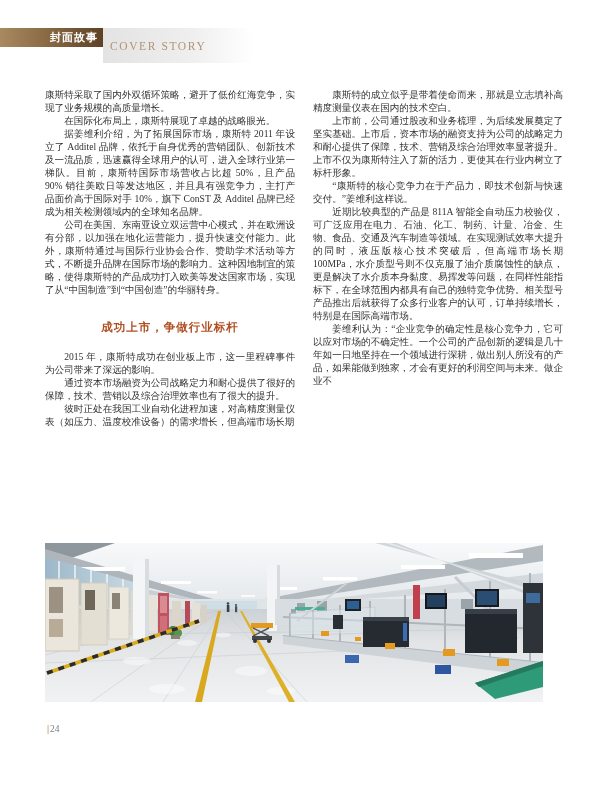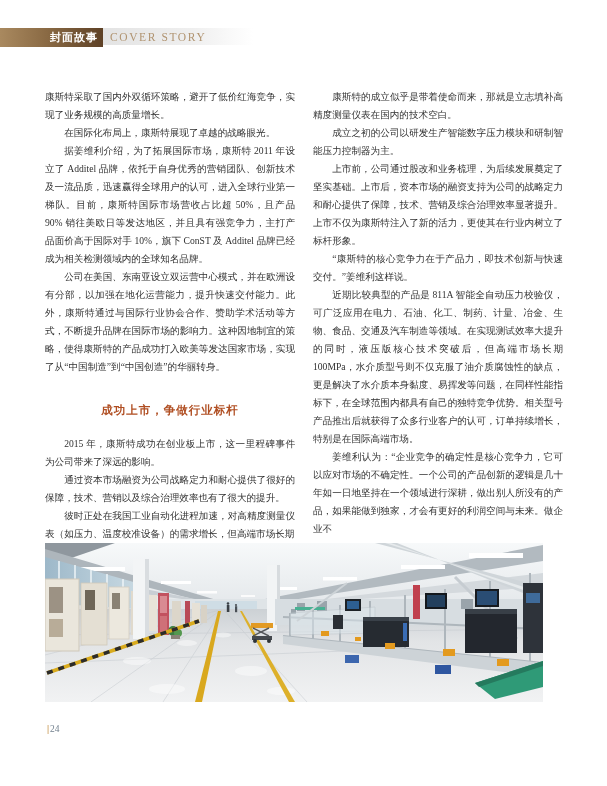--- a/index.html
+++ b/index.html
@@ -10,28 +10,28 @@
   
   .header-bar{position:absolute;top:28px;left:0;height:19px;display:flex;}
   .header-tag{
     width:103px;height:19px;box-sizing:border-box;
     background:linear-gradient(90deg,#a9895f 0%,#8a6a44 45%,#5e4126 100%);
     color:#ffffff;font-size:11px;font-weight:bold;
     display:flex;align-items:center;justify-content:flex-end;padding-right:5px;
     letter-spacing:1px;
   }
   .header-en{
-    width:150px;height:17px;box-sizing:border-box;
+    width:150px;height:35px;box-sizing:border-box;
     background:linear-gradient(90deg,#e3e3e3 0%,#efefef 60%,#ffffff 100%);
     color:#b19471;font-size:11.5px;letter-spacing:1.6px;
     display:flex;align-items:center;padding-left:7px;
   }
   
   .columns{position:absolute;top:88px;left:45px;width:518px;display:flex;gap:18px;}
-  .col{width:250px;color:#313131;font-size:9.6px;line-height:18px;text-align:justify;}
+  .col{width:250px;color:#313131;font-size:9.6px;line-height:13px;text-align:justify;}
   .body-para{margin:0;}
   .body-para.indent{text-indent:2em;}
   .section-heading{
     text-align:center;font-weight:bold;font-size:11.5px;letter-spacing:1px;
     color:#b04e22;margin:25px 0 16px 0;
   }
   
   .photo{position:absolute;left:45px;top:543px;width:498px;height:159px;overflow:hidden;}
   .photo svg{display:block;}
   
@@ -60,21 +60,20 @@
       <div class="section-heading">成功上市，争做行业标杆</div>
       <div>
           <p class="body-para indent">2015 年，康斯特成功在创业板上市，这一里程碑事件为公司带来了深远的影响。</p>
           <p class="body-para indent">通过资本市场融资为公司战略定力和耐心提供了很好的保障，技术、营销以及综合治理效率也有了很大的提升。</p>
           <p class="body-para indent">彼时正处在我国工业自动化进程加速，对高精度测量仪表（如压力、温度校准设备）的需求增长，但高端市场长期</p>
         </div>
     </div>
     <div class="col">
       <div>
           <p class="body-para indent">康斯特的成立似乎是带着使命而来，那就是立志填补高精度测量仪表在国内的技术空白。</p>
-          <p class="body-para indent">成立之初的公司以研发生产智能数字压力模块和研制智能压力控制器为主。</p>
           <p class="body-para indent">上市前，公司通过股改和业务梳理，为后续发展奠定了坚实基础。上市后，资本市场的融资支持为公司的战略定力和耐心提供了保障，技术、营销及综合治理效率显著提升。上市不仅为康斯特注入了新的活力，更使其在行业内树立了标杆形象。</p>
           <p class="body-para indent">“康斯特的核心竞争力在于产品力，即技术创新与快速交付。”姜维利这样说。</p>
           <p class="body-para indent">近期比较典型的产品是 811A 智能全自动压力校验仪，可广泛应用在电力、石油、化工、制药、计量、冶金、生物、食品、交通及汽车制造等领域。在实现测试效率大提升的同时，液压版核心技术突破后，但高端市场长期 100MPa，水介质型号则不仅克服了油介质腐蚀性的缺点，更是解决了水介质本身黏度、易挥发等问题，在同样性能指标下，在全球范围内都具有自己的独特竞争优势。相关型号产品推出后就获得了众多行业客户的认可，订单持续增长，特别是在国际高端市场。</p>
           <p class="body-para indent">姜维利认为：“企业竞争的确定性是核心竞争力，它可以应对市场的不确定性。一个公司的产品创新的逻辑是几十年如一日地坚持在一个领域进行深耕，做出别人所没有的产品，如果能做到独家，才会有更好的利润空间与未来。做企业不</p>
         </div>
     </div>
   </div>
 
   <div class="photo">
     <svg width="498" height="159" viewBox="0 0 498 159" xmlns="http://www.w3.org/2000/svg">

